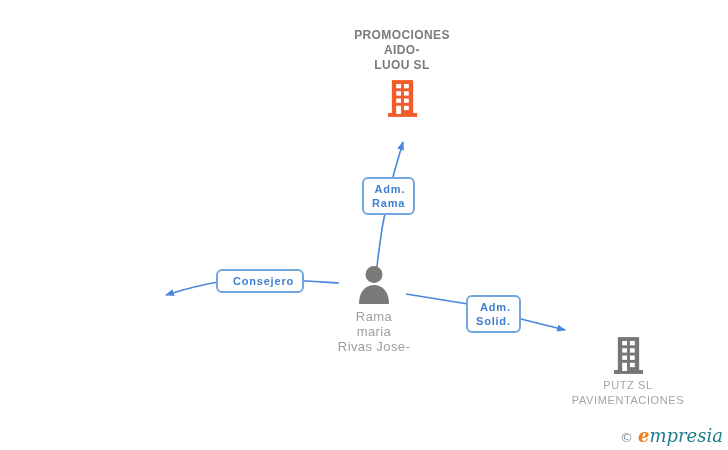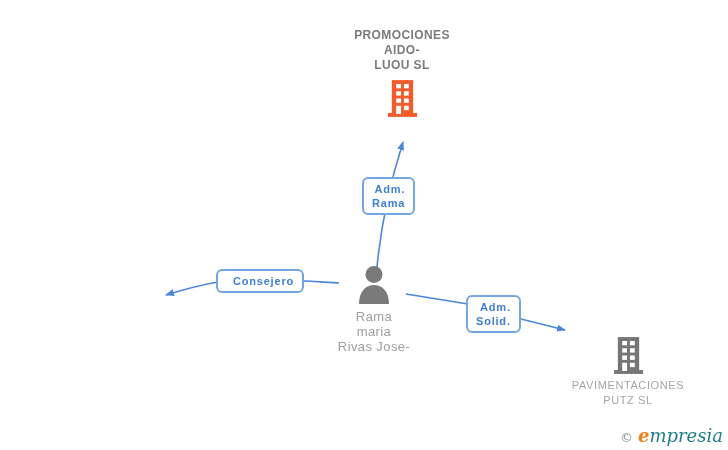--- a/index.html
+++ b/index.html
@@ -147,22 +147,22 @@
         <rect x="17.5" y="4" width="5" height="4.5" fill="#ffffff"></rect>
         <rect x="9.5" y="11.5" width="5" height="4.5" fill="#ffffff"></rect>
         <rect x="17.5" y="11.5" width="5" height="4.5" fill="#ffffff"></rect>
         <rect x="9.5" y="19" width="5" height="4.5" fill="#ffffff"></rect>
         <rect x="17.5" y="19" width="5" height="4.5" fill="#ffffff"></rect>
         <rect x="9.5" y="26.5" width="5" height="8.5" fill="#ffffff"></rect>
         <rect x="17.5" y="26.5" width="5" height="4.5" fill="#ffffff"></rect>
       </svg>
     </span>
     <div class="company-name">
+      <span>PUTZ SL</span>
       <span>PAVIMENTACIONES</span>
-      <span>PUTZ SL</span>
     </div>
   </div>
 
   <div class="label-box" style="left:362px; top:177px;">
     <span>Adm.</span>
     <span>Rama</span>
   </div>
 
   <div class="label-box" style="left:216px; top:269px;padding-left:15px;">
     <span>Consejero</span>

